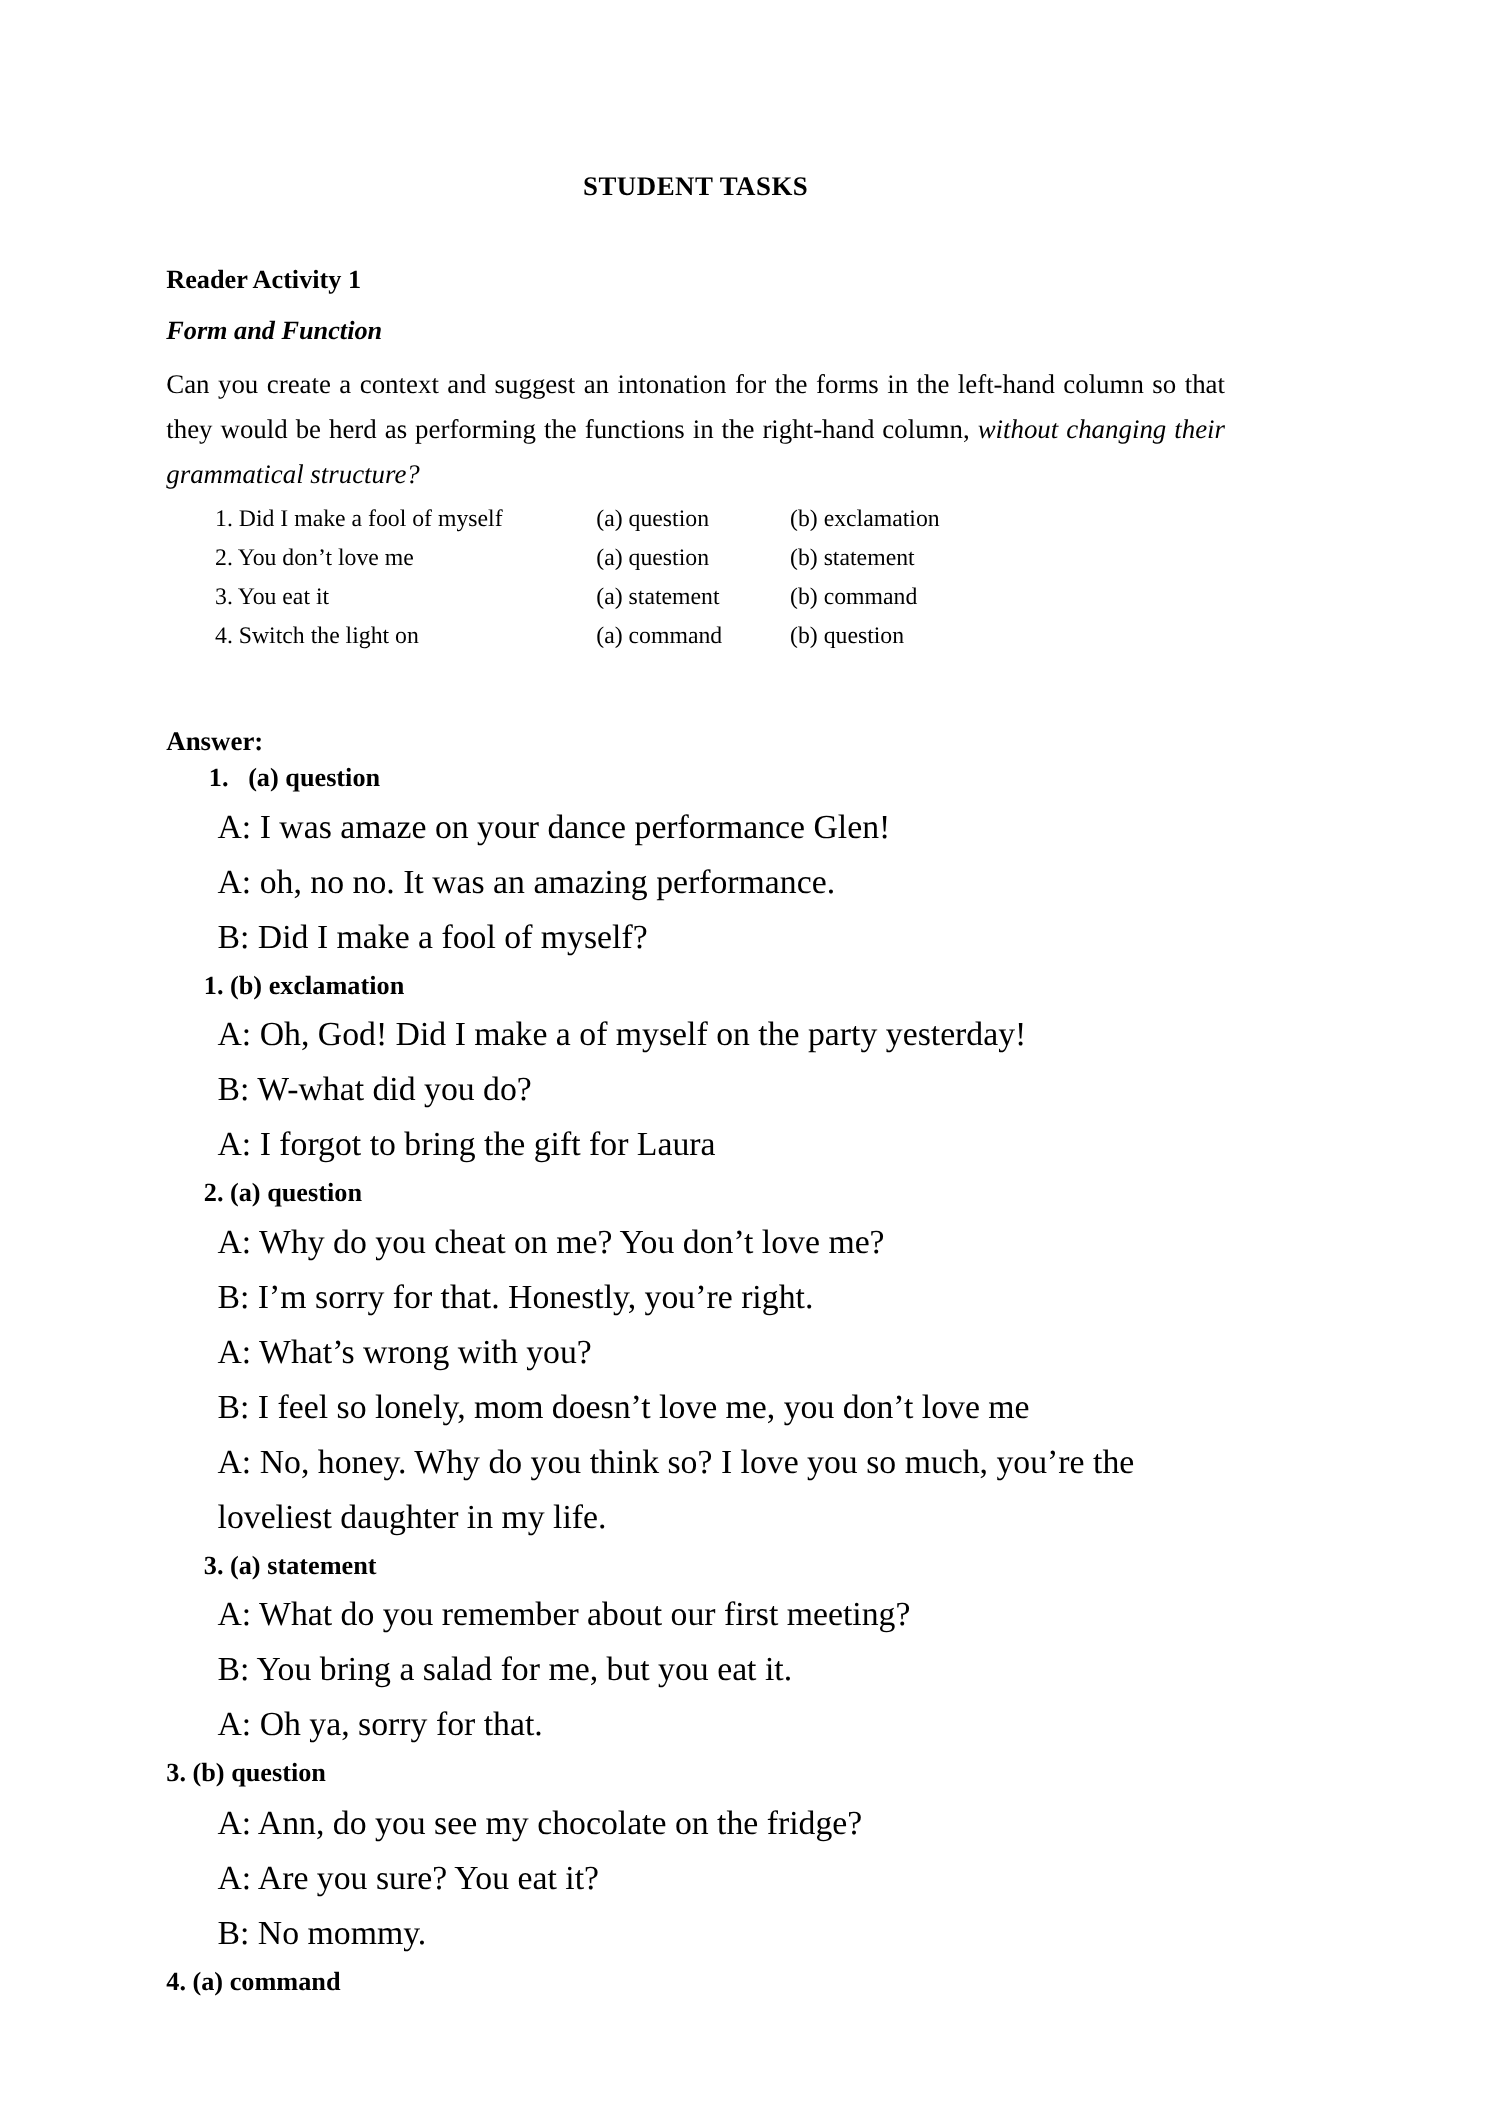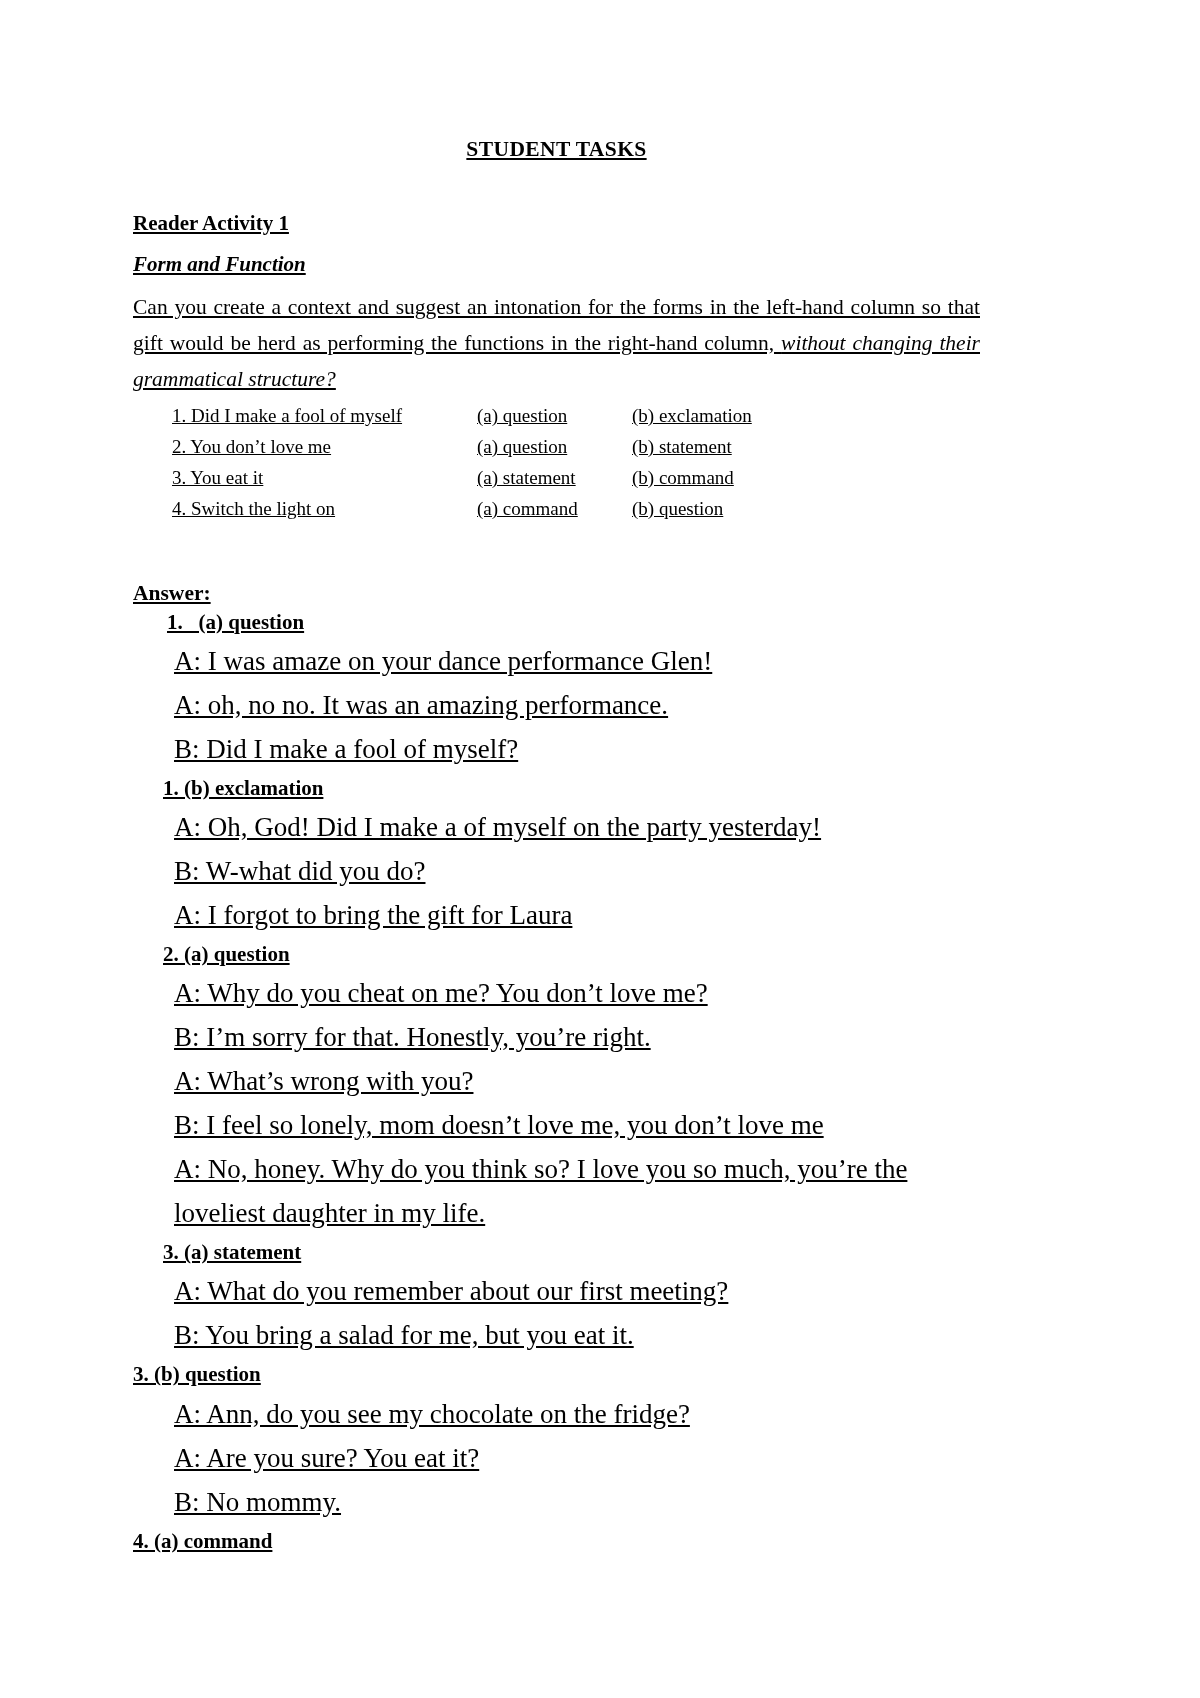--- a/index.html
+++ b/index.html
@@ -19,21 +19,20 @@
     margin: 0 auto;
     background: #ffffff;
     overflow: hidden;
     box-sizing: border-box;
   }
   .content {
     position: absolute;
     left: 133px;
     top: 0;
     width: 847px;
-    text-decoration: underline;
   }
   .doc-title {
     text-align: center;
     font-weight: bold;
     font-size: 21.5px;
     letter-spacing: 0.4px;
     margin: 137px 0 0 0;
     line-height: 1.2;
   }
   .section-heading {
@@ -114,21 +113,21 @@
 
 <div class="page">
   <div class="content">
 
     <h1 class="doc-title">STUDENT TASKS</h1>
 
     <div class="section-heading">Reader Activity 1</div>
 
     <div class="subheading">Form and Function</div>
 
-    <p class="para"><span>Can you create a context and suggest an intonation for the forms in the left-hand column so that gift would be herd as performing the functions in the right-hand column, </span><span class="ital">without changing their grammatical structure?</span></p>
+    <p class="para"><span>Can you create a context and suggest an intonation for the forms in the left-hand column so that they would be herd as performing the functions in the right-hand column, </span><span class="ital">without changing their grammatical structure?</span></p>
 
     <div class="prompt-list">
         <div class="prompt-row">
           <span class="form">1. Did I make a fool of myself</span>
           <span class="opt-a">(a) question</span>
           <span class="opt-b">(b) exclamation</span>
         </div>
         <div class="prompt-row">
           <span class="form">2. You don’t love me</span>
           <span class="opt-a">(a) question</span>
@@ -168,20 +167,21 @@
         </div>
         <div class="ans-block">
           <div class="ans-line">A: What’s wrong with you?</div>
           <div class="ans-line">B: I feel so lonely, mom doesn’t love me, you don’t love me</div>
           <div class="ans-line wide">A: No, honey. Why do you think so? I love you so much, you’re the loveliest daughter in my life.</div>
         </div>
         <div class="ans-block">
           <div class="ans-head ind-mid">3. (a) statement</div>
           <div class="ans-line">A: What do you remember about our first meeting?</div>
           <div class="ans-line">B: You bring a salad for me, but you eat it.</div>
+          <div class="ans-line">A: Oh ya, sorry for that.</div>
         </div>
         <div class="ans-block">
           <div class="ans-head ind-none">3. (b) question</div>
           <div class="ans-line">A: Ann, do you see my chocolate on the fridge?</div>
           <div class="ans-line">A: Are you sure? You eat it?</div>
           <div class="ans-line">B: No mommy.</div>
         </div>
         <div class="ans-block">
           <div class="ans-head ind-none">4. (a) command</div>
         </div>

